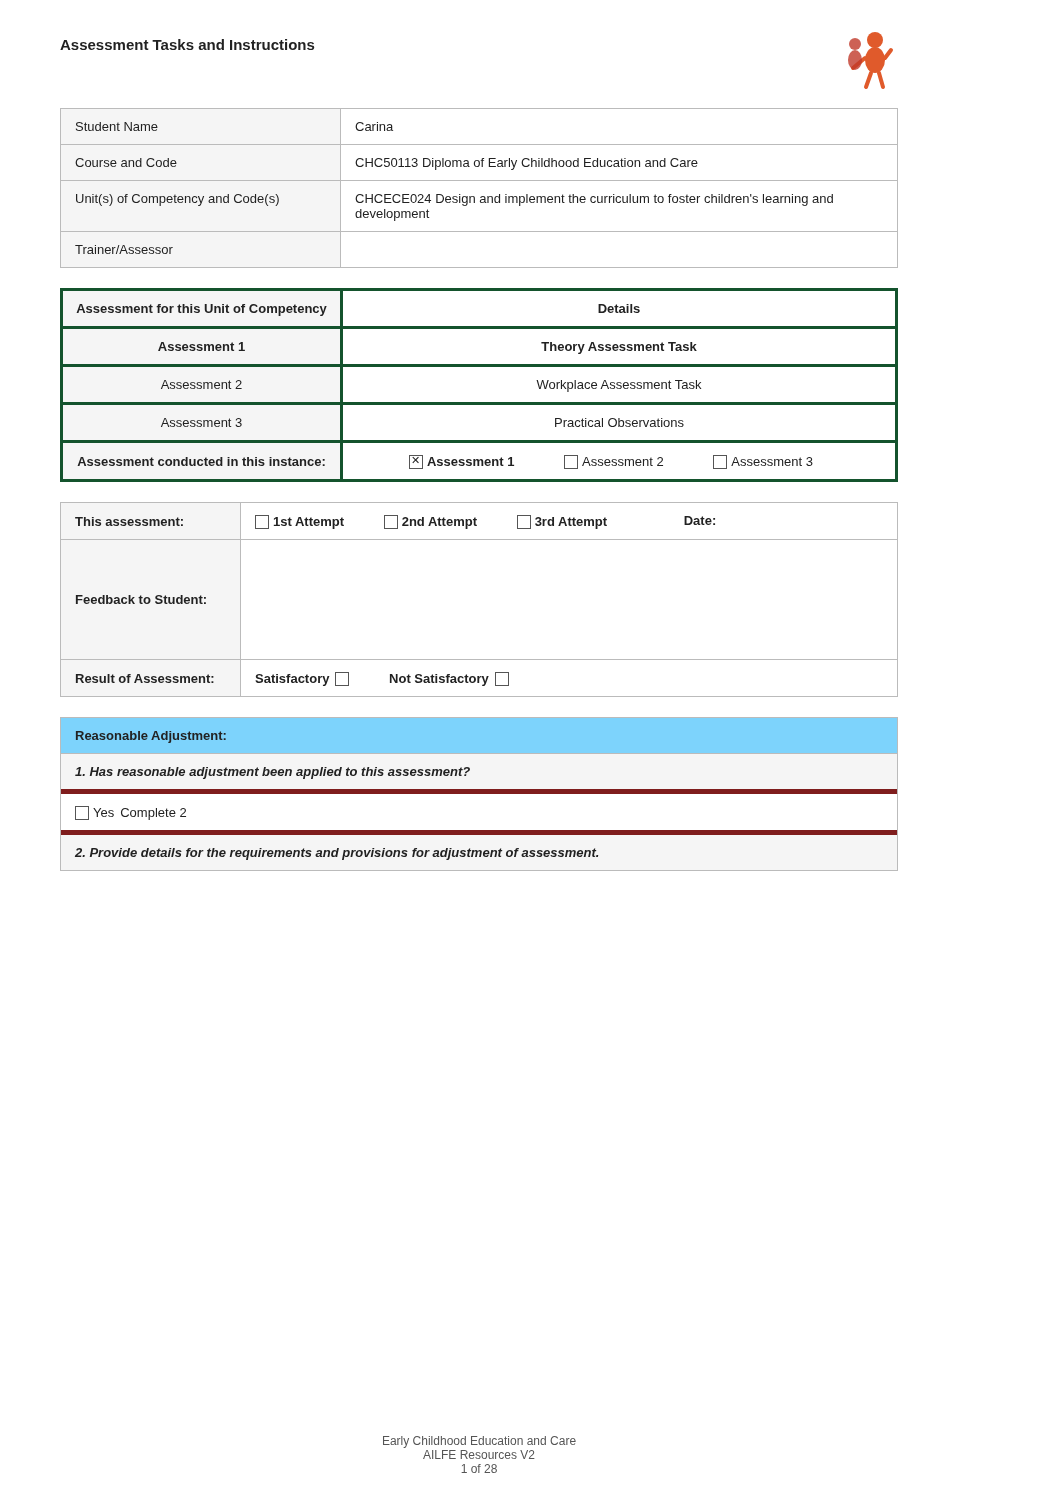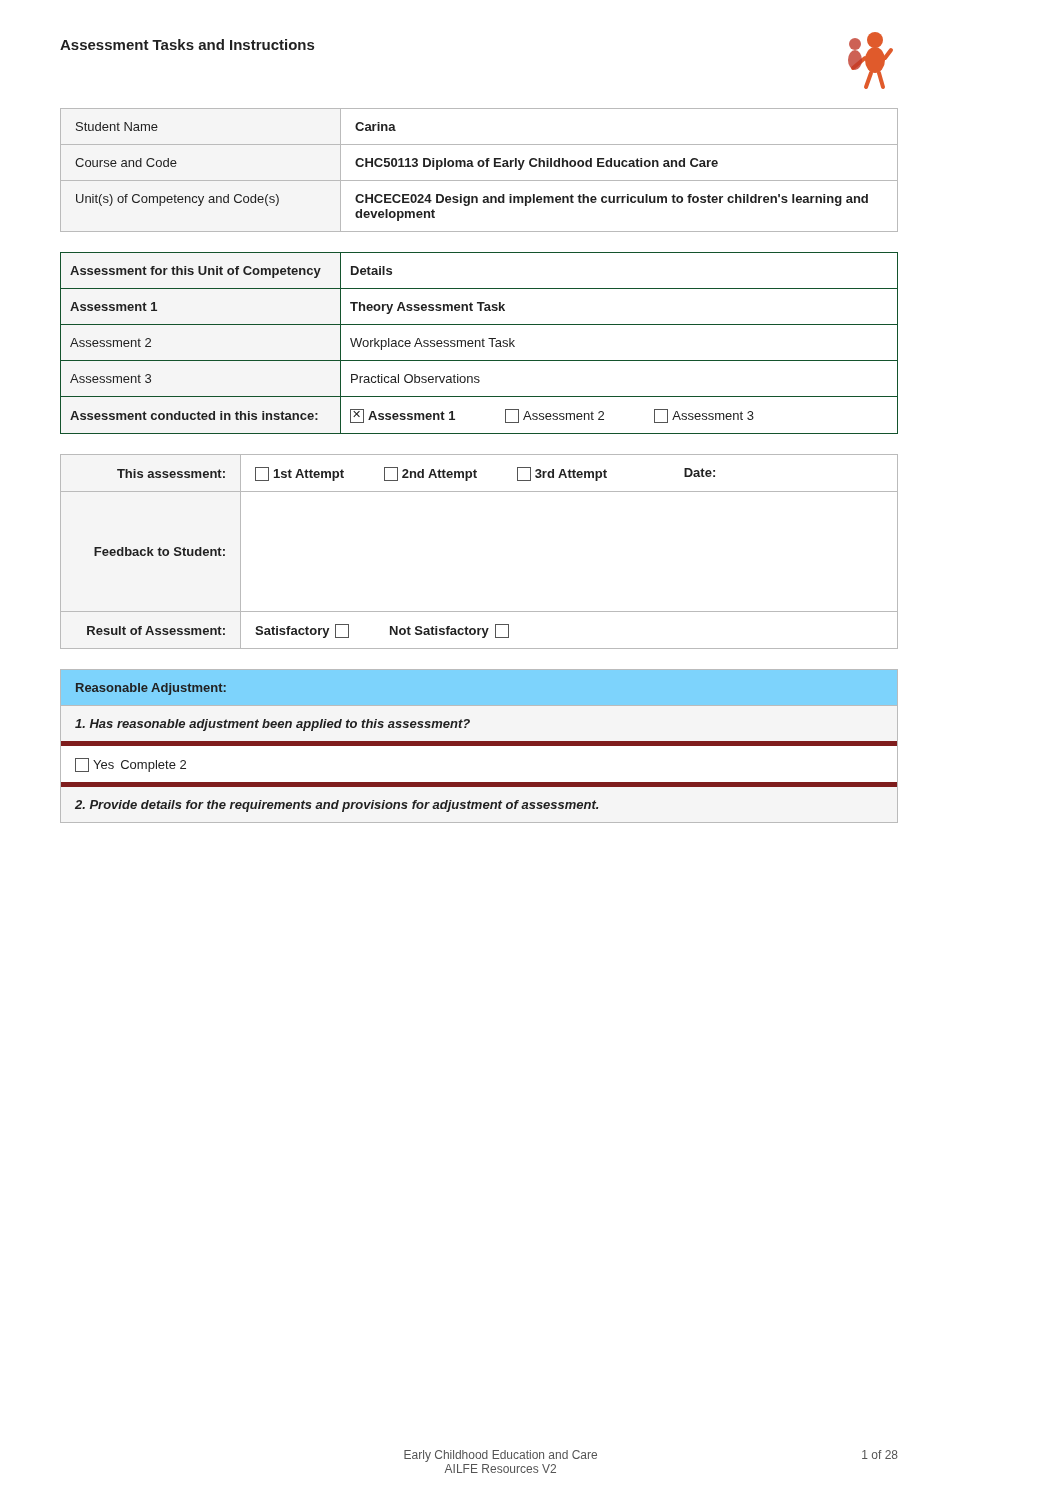--- a/index.html
+++ b/index.html
@@ -46,33 +46,34 @@
     }
     .info-table .label-cell {
       width: 280px;
       font-weight: normal;
       background: #f5f5f5;
     }
     .info-table .label-cell.bold {
       font-weight: normal;
     }
     .info-table .value-cell {
-      font-weight: bold;
+      font-weight: normal;
     }
 
     
     .assessment-table {
       width: 100%;
       border-collapse: collapse;
       margin-bottom: 20px;
     }
     .assessment-table td {
-      border: 1px solid #14532d;
+      border: 3px solid #14532d;
       padding: 10px 9px;
       vertical-align: middle;
+      text-align: center;
     }
     .assessment-table .label-cell {
       width: 280px;
       font-weight: bold;
       background: #f5f5f5;
     }
     .assessment-table .label-cell.normal {
       font-weight: normal;
     }
     .assessment-table .value-cell {
@@ -90,21 +91,20 @@
       margin-bottom: 20px;
     }
     .attempt-table td {
       border: 1px solid #bbb;
       padding: 10px 14px;
       vertical-align: middle;
     }
     .attempt-table .label-cell {
       font-weight: bold;
       background: #f5f5f5;
-      text-align: right;
     }
 
     
     .checkbox {
       display: inline-block;
       width: 14px;
       height: 14px;
       border: 1px solid #555;
       margin-right: 4px;
       vertical-align: middle;
@@ -161,20 +161,21 @@
       position: absolute;
       bottom: 30px;
       left: 0;
       right: 0;
       text-align: center;
       font-size: 12px;
       color: #555;
       display: flex;
       justify-content: space-between;
       padding: 0 60px;
+      flex-direction: column;
     }
     .footer-center {
       flex: 1;
       text-align: center;
     }
     .footer-right {
       white-space: nowrap;
     }
 
     
@@ -214,20 +215,24 @@
         <td class="label-cell bold">Student Name</td>
         <td class="value-cell">Carina</td>
       </tr>
       <tr>
         <td class="label-cell">Course and Code</td>
         <td class="value-cell">CHC50113 Diploma of Early Childhood Education and Care</td>
       </tr>
       <tr>
         <td class="label-cell">Unit(s) of Competency and Code(s)</td>
         <td class="value-cell">CHCECE024 Design and implement the curriculum to foster children's learning and development</td>
+      </tr>
+      <tr>
+        <td class="label-cell bold">Trainer/Assessor</td>
+        <td class="value-cell"></td>
       </tr>
     </tbody>
   </table>
 
   <table class="assessment-table">
     <tbody>
 
       <tr>
         <td class="label-cell">Assessment for this Unit of Competency</td>
         <td class="value-cell bold">Details</td>

